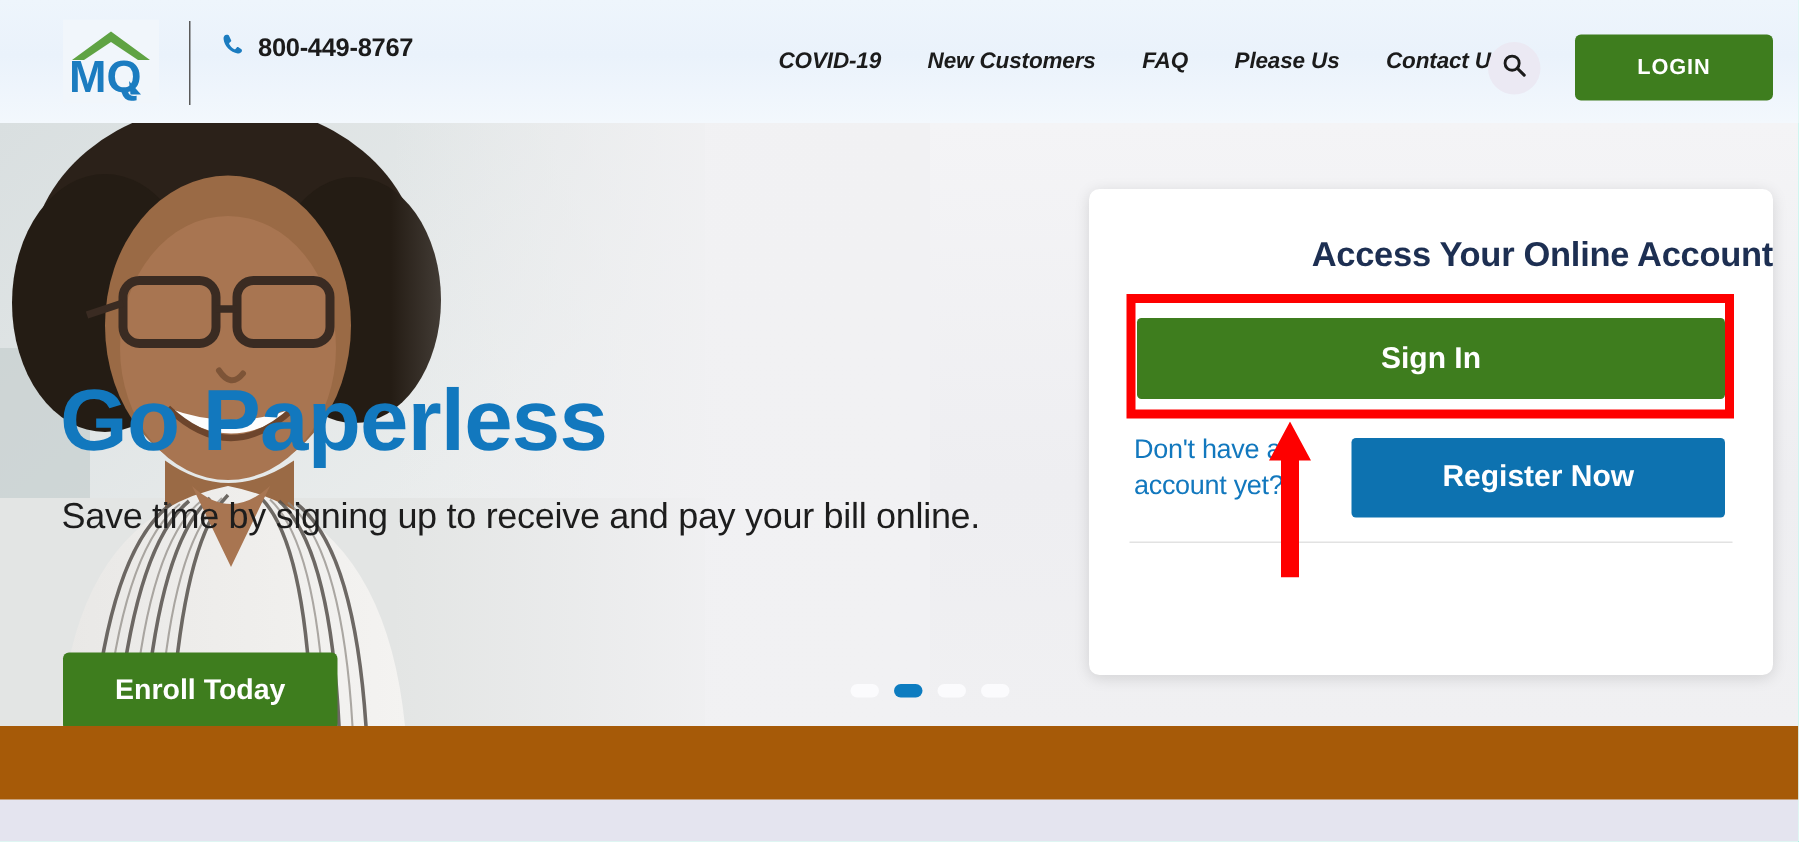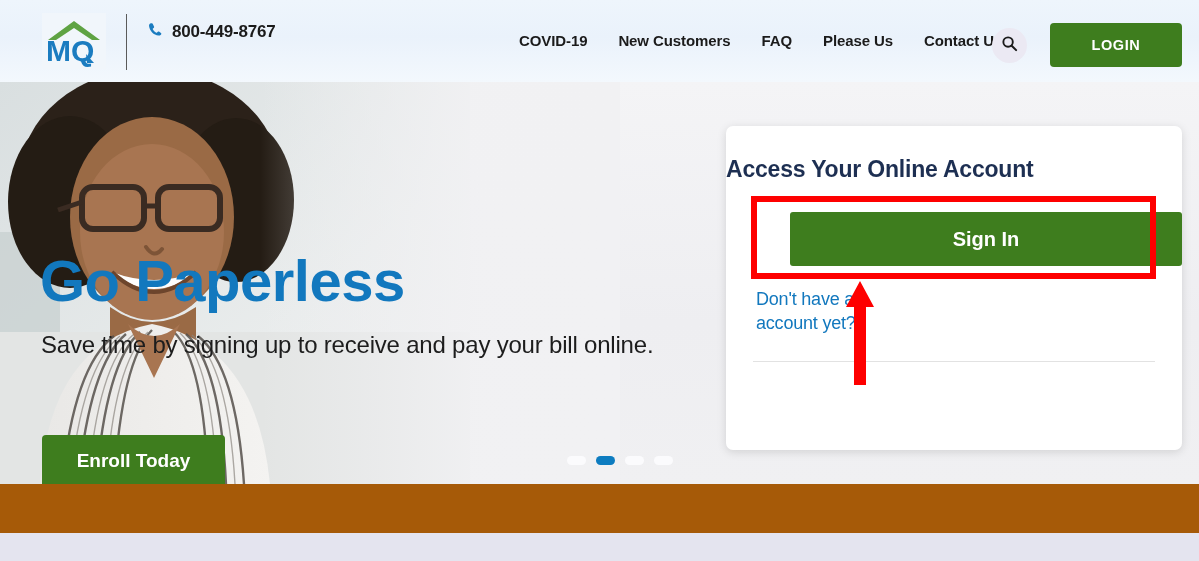--- a/index.html
+++ b/index.html
@@ -57,20 +57,21 @@
     color: #1b1b1b;
     letter-spacing: -0.2px;
     white-space: nowrap;
   }
   .nav {
     position: absolute;
     left: 519px; top: 32px;
     display: flex;
     align-items: center;
     gap: 31px;
+    font-style: italic;
   }
   .nav-item {
     font-size: 15px;
     font-weight: bold;
     color: #1b1b1b;
     white-space: nowrap;
     cursor: pointer;
     letter-spacing: -0.1px;
   }
   .search-btn {
@@ -190,42 +191,41 @@
     width: 456px; height: 324px;
     background: #ffffff;
     border-radius: 7px;
     box-shadow: 0 2px 10px rgba(0,0,0,0.13);
     z-index: 4;
   }
   .card-title {
     position: absolute;
     left: 0; top: 30px;
     width: 456px;
-    text-align: left;
+    text-align: right;
     font-size: 23px;
     font-weight: bold;
     color: #1d2f52;
     letter-spacing: -0.2px;
   }
   .signin-btn {
     position: absolute;
     left: 32px; top: 86px;
     width: 392px; height: 54px;
     background: #3e7d1e;
     border-radius: 3px;
     color: #fff;
     font-size: 20px;
     font-weight: bold;
     display: flex;
     align-items: center;
     justify-content: center;
     cursor: pointer;
     border: none;
     font-family: "Liberation Sans", sans-serif;
-    margin-left: 32px;
   }
   .no-account {
     position: absolute;
     left: 30px; top: 162px;
     width: 140px;
     font-size: 18px;
     color: #1278be;
     line-height: 1.33;
     letter-spacing: -0.2px;
   }
@@ -451,20 +451,21 @@
     <span class="dot"></span>
     <span class="dot active"></span>
     <span class="dot"></span>
     <span class="dot"></span>
   </div>
 
   <div class="card">
     <div class="card-title">Access Your Online Account</div>
     <button class="signin-btn">Sign In</button>
     <div class="no-account">Don't have an account yet?</div>
+    <button class="register-btn">Register Now</button>
     <div class="card-hr"></div>
   </div>
 
   <div class="anno-box"></div>
   <div class="anno-arrow">
     <svg width="30" height="104" viewBox="0 0 30 104" xmlns="http://www.w3.org/2000/svg">
       <polygon points="15,0 29,26 21,26 21,104 9,104 9,26 1,26" fill="#fe0000"></polygon>
     </svg>
   </div>
 

